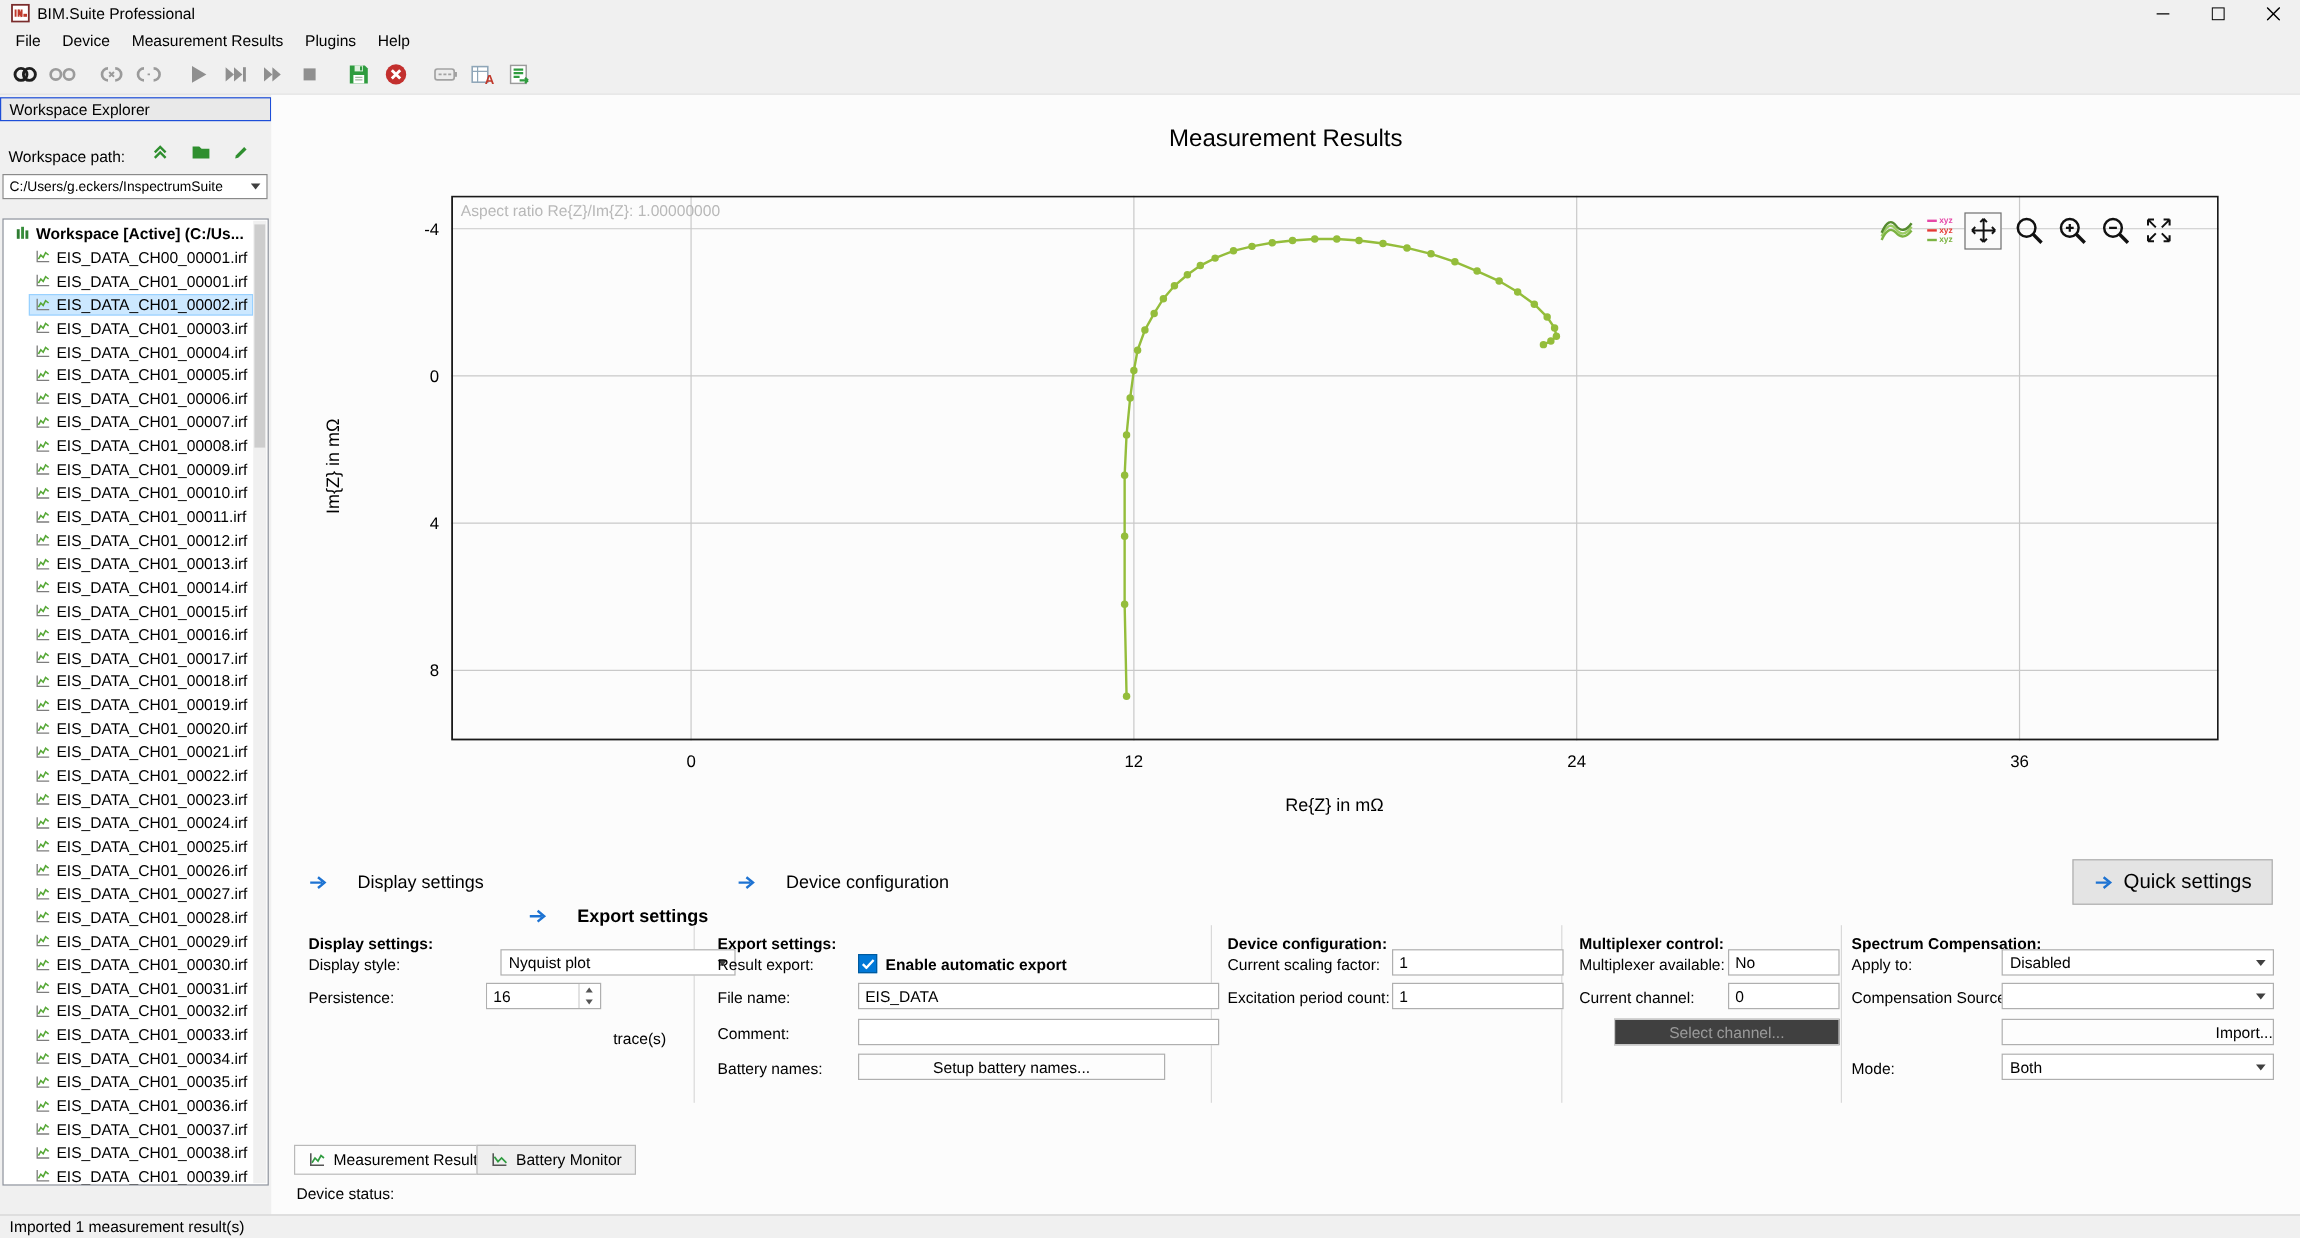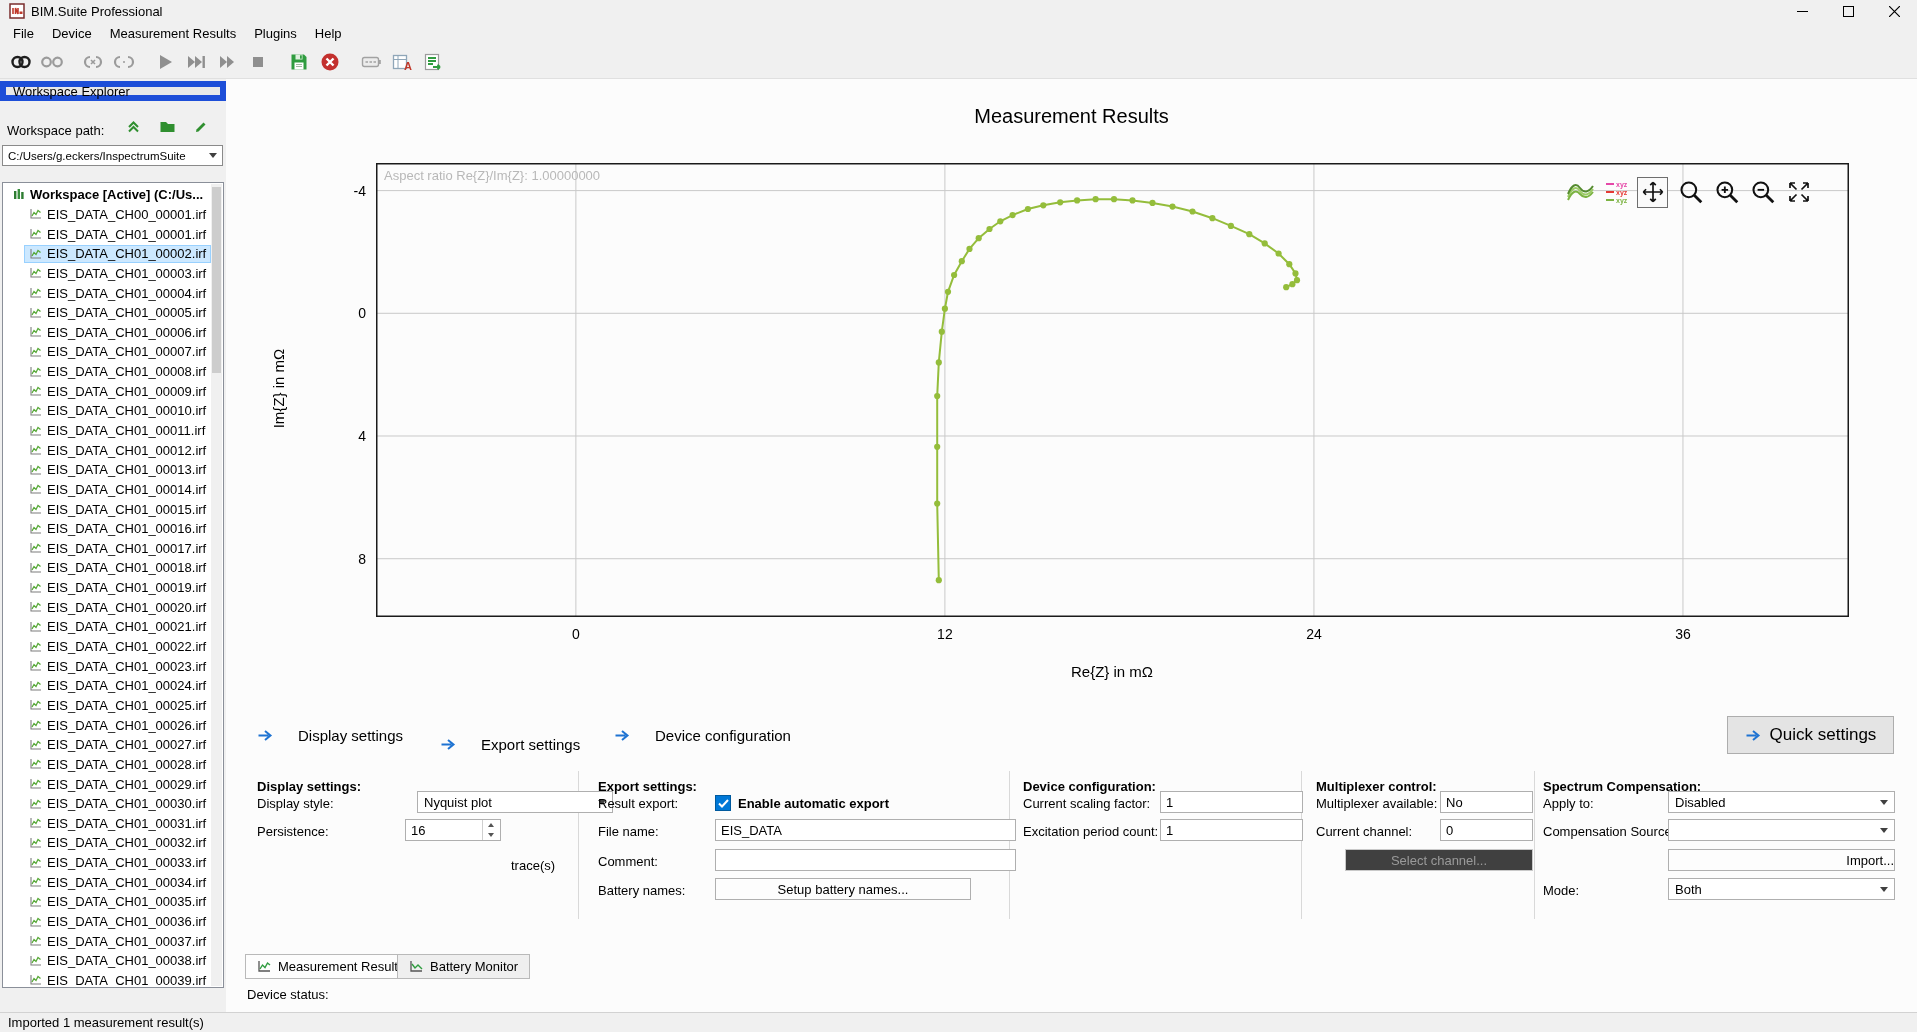--- a/index.html
+++ b/index.html
@@ -22,21 +22,21 @@
   .menubar { height:23px; display:flex; align-items:center; padding-left:4px; background:#f0f0f0; }
   .menu-item { padding:3px 9px; font-size:13px; cursor:default; }
 
   
   .toolbar { height:34px; display:flex; align-items:center; padding-left:5px; background:#f0f0f0; border-bottom:1px solid #e0e0e0; }
   .tgroup { display:flex; align-items:center; margin-right:10px; }
   .tool { width:31px; height:29px; display:flex; align-items:center; justify-content:center; }
 
   
   .sidebar { position:absolute; left:0; top:79px; width:226px; height:933px; background:#f0f0f0; }
-  .ws-header { position:absolute; left:0; top:2px; width:226px; height:20px; background:#e9e9e9; border:6px solid #1d4ed8; display:flex; align-items:center; padding-left:7px; font-size:13px; }
+  .ws-header { position:absolute; left:0; top:2px; width:226px; height:20px; background:#e9e9e9; border:1px solid #1d4ed8; display:flex; align-items:center; padding-left:7px; font-size:13px; }
   .path-label { position:absolute; left:7px; top:44px; font-size:13px; }
   .path-icons { position:absolute; left:124px; top:38px; display:flex; gap:15px; }
   .picon { width:19px; height:19px; display:flex; align-items:center; justify-content:center; }
   .path-combo { position:absolute; left:2px; top:66px; width:221px; height:21px; background:#fff; border:1px solid #8a8a8a; display:flex; align-items:center; padding:0 5px; font-size:11.5px; white-space:nowrap; overflow:hidden; }
   .combo-arrow { margin-left:auto; width:0; height:0; border-left:4px solid transparent; border-right:4px solid transparent; border-top:5px solid #404040; flex:none; }
   .tree { position:absolute; left:2px; top:103px; width:222px; height:806px; background:#fff; border:1px solid #8a8f99; overflow:hidden; padding-top:2px; }
   .tree-row { height:19.65px; display:flex; align-items:center; padding-left:5px; font-size:13px; white-space:nowrap; }
   .tree-row.file { padding-left:21px; }
   .tree-sel { display:inline-flex; align-items:center; gap:5px; padding:0 4px; border:1px solid transparent; height:18px; }
   .tree-row.selected .tree-sel { background:#cce8ff; border-color:#99d1ff; }
@@ -837,21 +837,21 @@
       </svg>
     </span>
   </div>
 
   <span class="qlink" style="left:31px; top:646px;">
     <svg width="16" height="13" viewBox="0 0 16 13">
         <path d="M1.5 6.5 H11.5 M8 2 L13.5 6.5 L8 11" stroke="#1e73d2" stroke-width="2" fill="none"></path>
       </svg>
     <span>Display settings</span>
   </span>
-  <span class="qlink" style="left:214px; top:655px;">
+  <span class="qlink" style="left:214px; top:674px;font-weight:bold;">
     <svg width="16" height="13" viewBox="0 0 16 13">
         <path d="M1.5 6.5 H11.5 M8 2 L13.5 6.5 L8 11" stroke="#1e73d2" stroke-width="2" fill="none"></path>
       </svg>
     <span>Export settings</span>
   </span>
   <span class="qlink" style="left:388px; top:646px;">
     <svg width="16" height="13" viewBox="0 0 16 13">
         <path d="M1.5 6.5 H11.5 M8 2 L13.5 6.5 L8 11" stroke="#1e73d2" stroke-width="2" fill="none"></path>
       </svg>
     <span>Device configuration</span>

